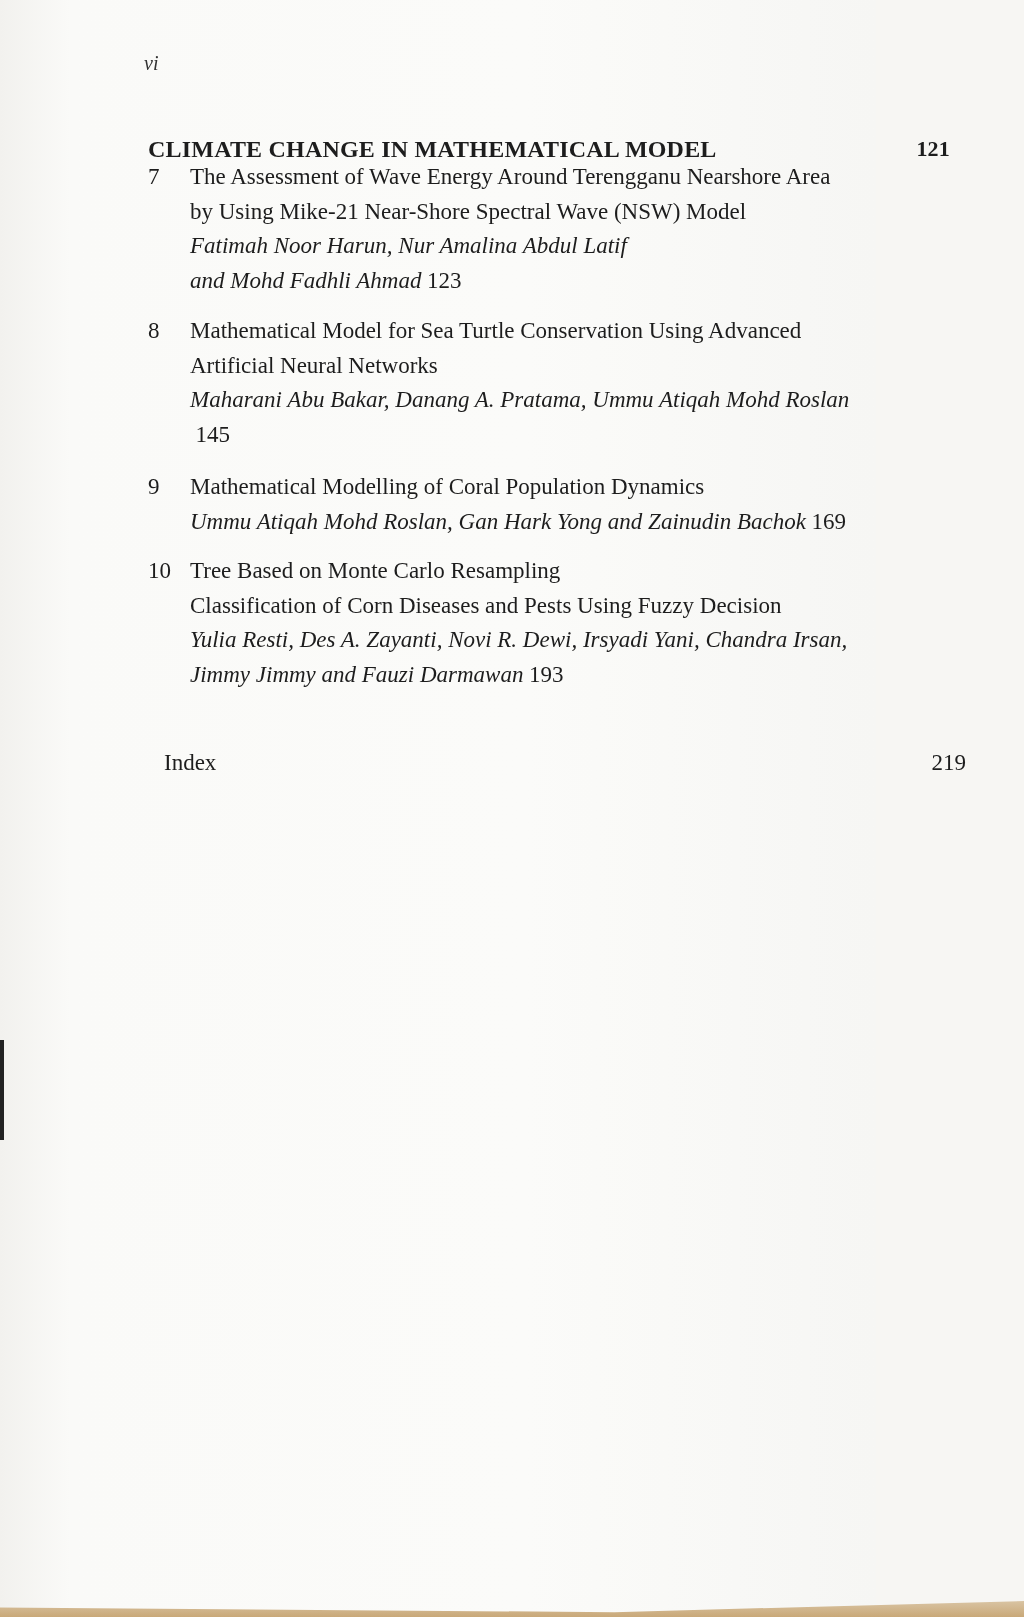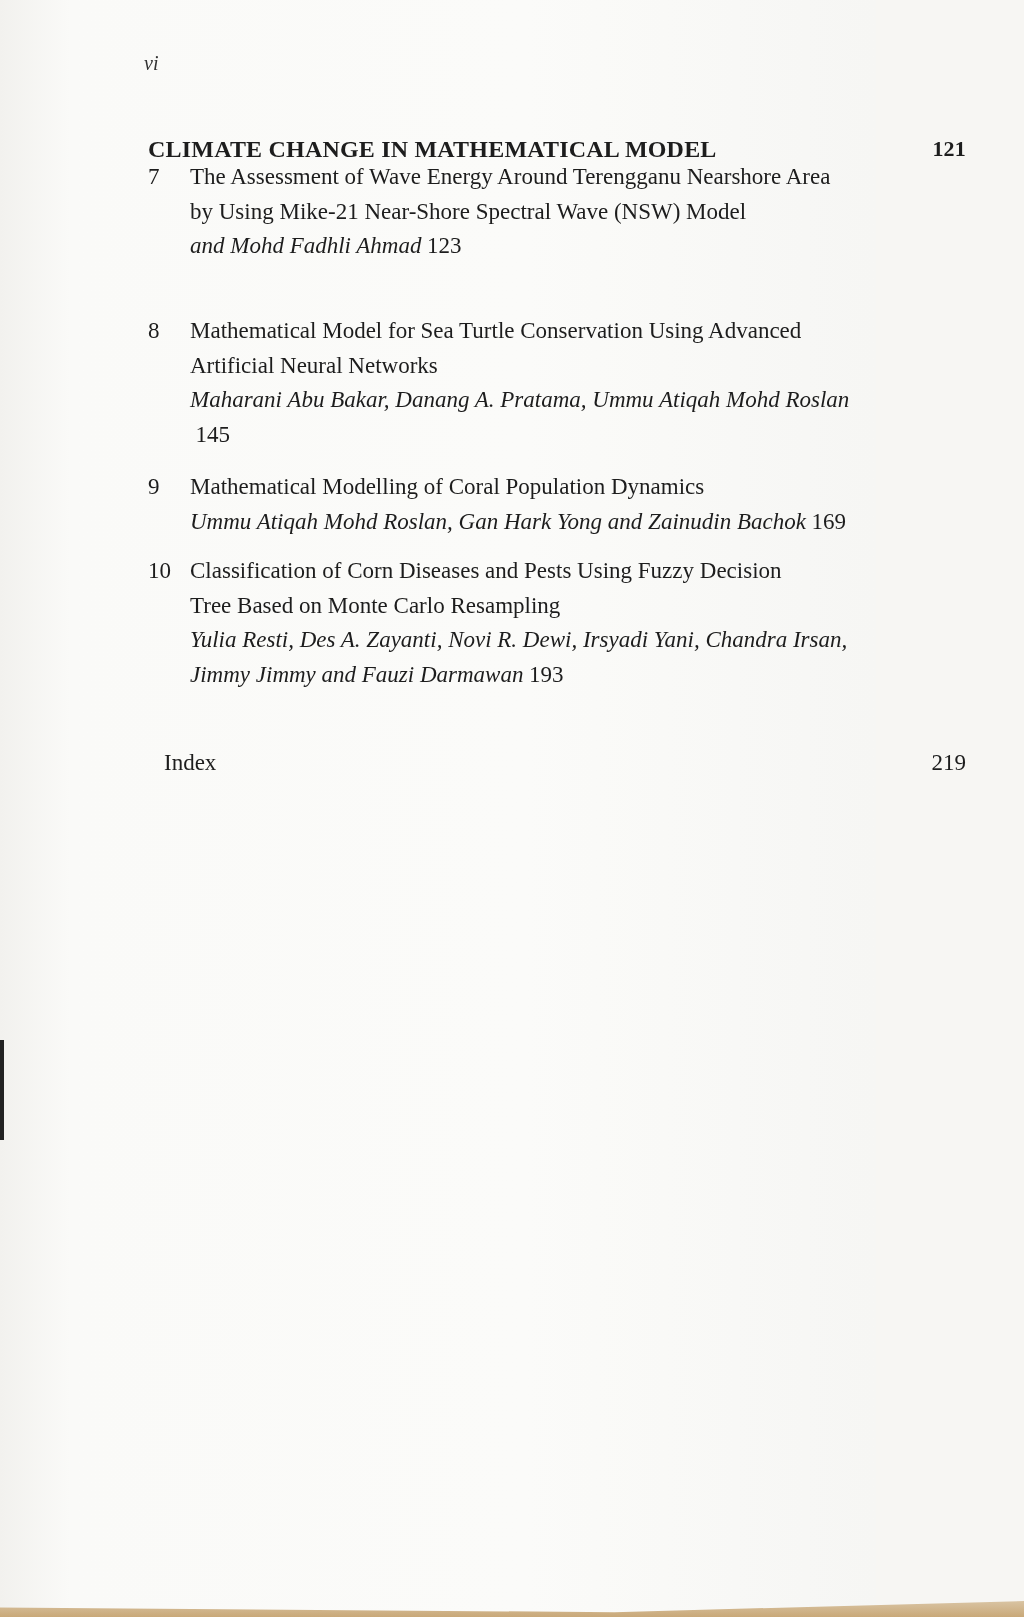--- a/index.html
+++ b/index.html
@@ -24,21 +24,21 @@
     }
     .folio {
       position: absolute; left: 144px; top: 52px;
       font-style: italic; font-size: 20px; color: #333;
     }
     .part-heading {
       position: absolute; left: 148px; top: 136px; width: 818px;
       font-weight: bold; font-size: 24px; letter-spacing: 0.2px;
       display: flex; justify-content: space-between;
     }
-    .part-heading .pg { font-size: 22px; margin-right: 0; }
+    .part-heading .pg { font-size: 22px; margin-right: 16px; }
     .entry { position: absolute; left: 148px; width: 818px; font-size: 23px; line-height: 34.5px; }
     .entry .row { display: flex; }
     .entry .num { width: 42px; flex: none; }
     .entry .body { flex: 1; }
     .entry .title { display: block; }
     .entry .authors { display: block; font-style: italic; }
     .entry .pgrow { display: flex; }
     .entry .pgnum { text-align: right; min-width: 40px; }
     .back { position: absolute; left: 164px; width: 802px; font-size: 23px; display: flex; justify-content: space-between; }
   </style>
@@ -54,20 +54,21 @@
     <span>CLIMATE CHANGE IN MATHEMATICAL MODEL</span>
     <span class="pg">121</span>
   </div>
 
   <div class="entry" style="top:160px;">
     <div class="row">
       <span class="num">7</span>
       <div class="body">
         <span class="title">The Assessment of Wave Energy Around Terengganu Nearshore Area</span>
         <span class="title">by Using Mike-21 Near-Shore Spectral Wave (NSW) Model</span>
+        <span class="authors">Fatimah Noor Harun, Nur Amalina Abdul Latif</span>
         <div class="pgrow">
           <span class="authors">and Mohd Fadhli Ahmad</span>
           <span class="pgnum">123</span>
         </div>
       </div>
     </div>
   </div>
 
   <div class="entry" style="top:314px;">
     <div class="row">
@@ -93,22 +94,22 @@
           <span class="pgnum">169</span>
         </div>
       </div>
     </div>
   </div>
 
   <div class="entry" style="top:554px;">
     <div class="row">
       <span class="num">10</span>
       <div class="body">
+        <span class="title">Tree Based on Monte Carlo Resampling</span>
         <span class="title">Classification of Corn Diseases and Pests Using Fuzzy Decision</span>
-        <span class="title">Tree Based on Monte Carlo Resampling</span>
         <span class="authors">Yulia Resti, Des A. Zayanti, Novi R. Dewi, Irsyadi Yani, Chandra Irsan,</span>
         <div class="pgrow">
           <span class="authors">Jimmy Jimmy and Fauzi Darmawan</span>
           <span class="pgnum">193</span>
         </div>
       </div>
     </div>
   </div>
 
   <div class="back" style="top:750px;">

